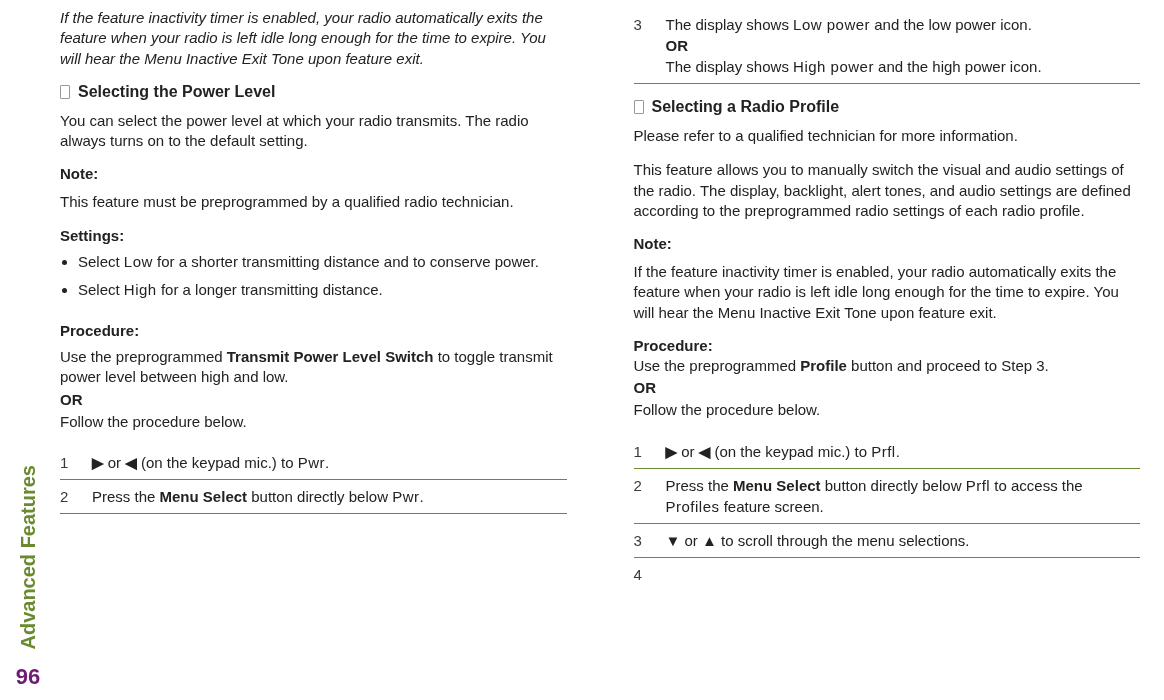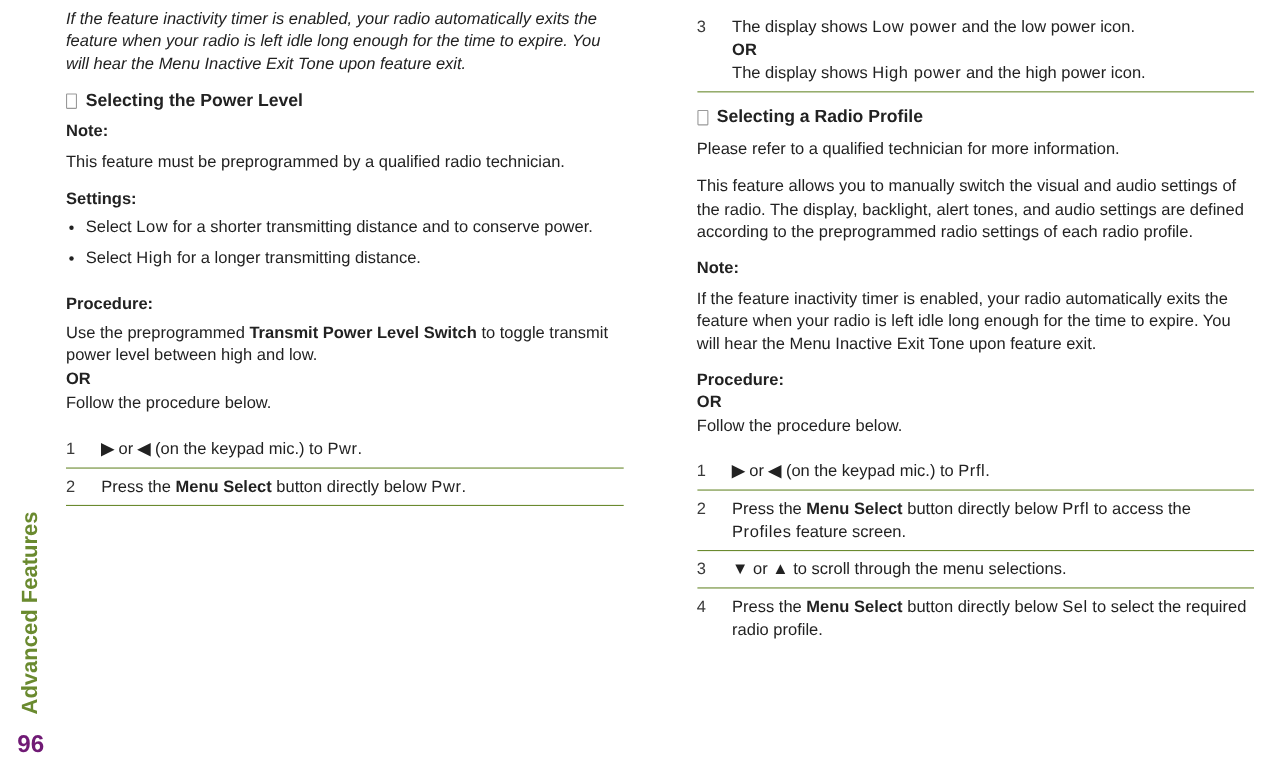--- a/index.html
+++ b/index.html
@@ -101,20 +101,21 @@
 <div class="page">
 
   <div class="col">
     <p class="italic">If the feature inactivity timer is enabled, your radio automatically exits the feature when your radio is left idle long enough for the time to expire. You will hear the Menu Inactive Exit Tone upon feature exit.</p>
 
     <div class="section-title">
       <span class="doc-icon"></span>
       <span>Selecting the Power Level</span>
     </div>
 
+    <p>You can select the power level at which your radio transmits. The radio always turns on to the default setting.</p>
 
     <div class="note-row">
       <div class="note-label">Note:</div>
       <div class="note-body">This feature must be preprogrammed by a qualified radio technician.</div>
     </div>
 
     <div class="sub-head">Settings:</div>
     <ul>
       <li>
         <span>Select </span><span class="mono">Low</span><span> for a shorter transmitting distance and to conserve power.</span>
@@ -170,20 +171,23 @@
 
     <p>Please refer to a qualified technician for more information.</p>
     <p>This feature allows you to manually switch the visual and audio settings of the radio. The display, backlight, alert tones, and audio settings are defined according to the preprogrammed radio settings of each radio profile.</p>
 
     <div class="note-row">
       <div class="note-label">Note:</div>
       <div class="note-body">If the feature inactivity timer is enabled, your radio automatically exits the feature when your radio is left idle long enough for the time to expire. You will hear the Menu Inactive Exit Tone upon feature exit.</div>
     </div>
 
     <div class="sub-head" style="margin-bottom:2px;">Procedure:</div>
+    <p style="margin-bottom:2px;">
+      <span>Use the preprogrammed </span><span class="bold">Profile</span><span> button and proceed to Step 3.</span>
+    </p>
     <p class="bold" style="margin-bottom:2px;">OR</p>
     <p>Follow the procedure below.</p>
 
     <ol>
       <li class="rule">
         <div class="step-num">1</div>
         <div class="step-body">
           <span class="arrow">▶</span><span> or </span><span class="arrow">◀</span><span> (on the keypad mic.) to </span><span class="mono">Prfl</span><span>.</span>
         </div>
       </li>
@@ -194,19 +198,16 @@
         </div>
       </li>
       <li class="rule">
         <div class="step-num">3</div>
         <div class="step-body">
           <span class="arrow">▼</span><span> or </span><span class="arrow">▲</span><span> to scroll through the menu selections.</span>
         </div>
       </li>
       <li>
         <div class="step-num">4</div>
-        <div class="step-body">
-          <span>Press the </span><span class="bold">Menu Select</span><span> button directly below </span><span class="mono">Sel</span><span> to select the required radio profile.</span>
-        </div>
       </li>
     </ol>
   </div>
 </div>
 
 </body></html>

